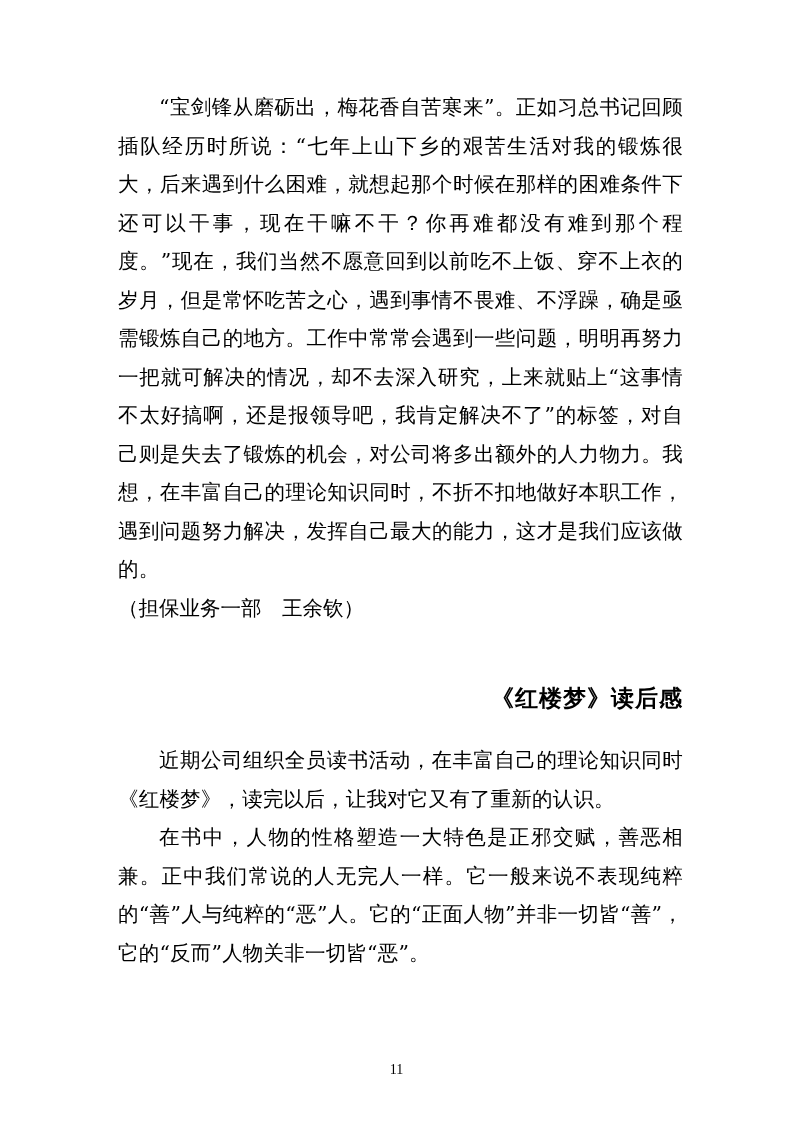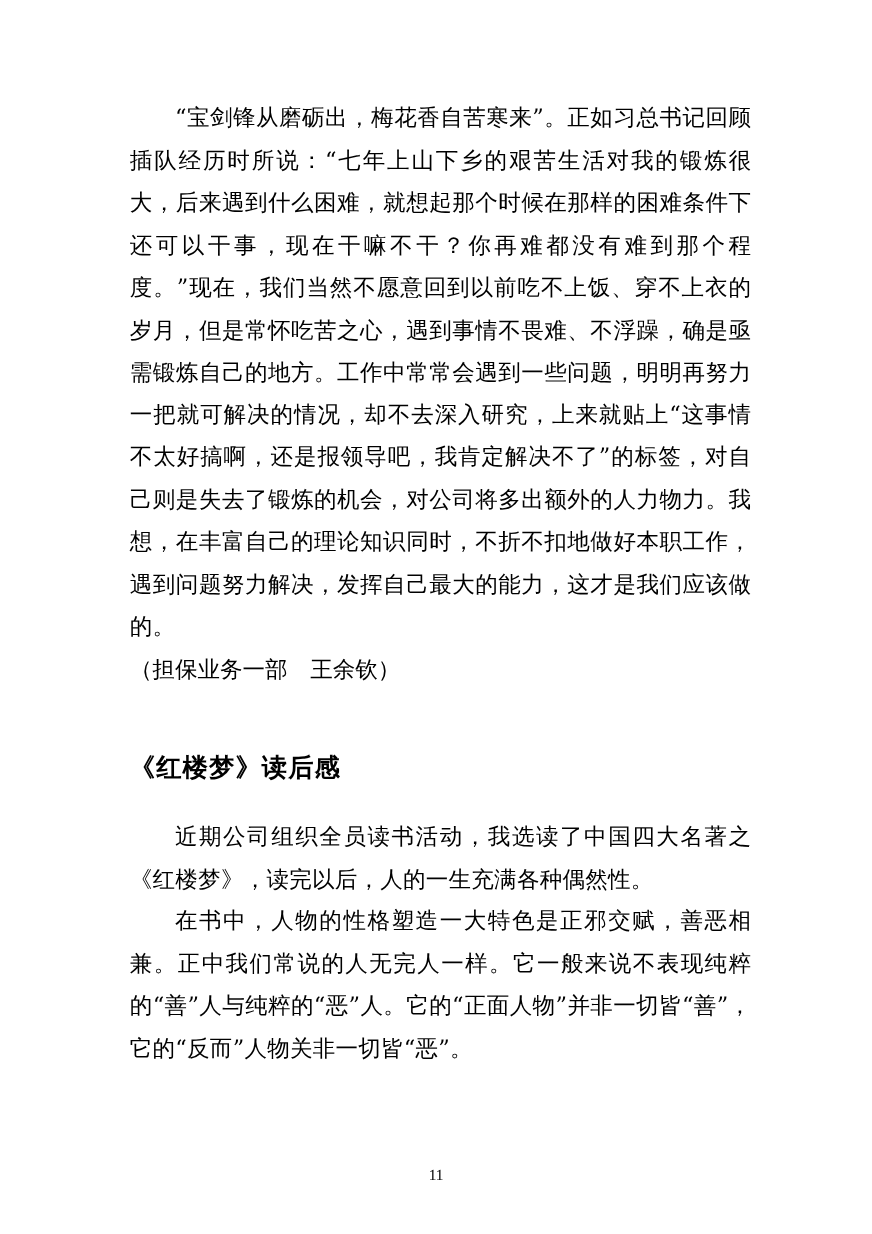--- a/index.html
+++ b/index.html
@@ -46,21 +46,21 @@
   }
   .spacer-lg {
     height: 54px;
   }
   .spacer-sm {
     height: 26px;
   }
   .article-title {
     font-size: 23px;
     line-height: 34px;
-    text-align: left;
+    text-align: right;
     font-weight: bold;
     margin: 0;
     letter-spacing: 1px;
     font-family: "DejaVu Serif", "Liberation Serif", serif;
   }
   .page-number {
     position: absolute;
     left: 0;
     right: 0;
     bottom: 44px;
@@ -79,19 +79,19 @@
 
 
   <p class="signature">（担保业务一部　王余钦）</p>
 
   <div class="spacer-lg"></div>
 
   <h2 class="article-title">《红楼梦》读后感</h2>
 
   <div class="spacer-sm"></div>
 
-  <p class="para">近期公司组织全员读书活动，我选读了中国四大名著之《红楼梦》，读完以后，人的一生充满各种偶然性。</p>
+  <p class="para">近期公司组织全员读书活动，在丰富自己的理论知识同时《红楼梦》，读完以后，让我对它又有了重新的认识。</p>
 
   <p class="para">在书中，人物的性格塑造一大特色是正邪交赋，善恶相兼。正中我们常说的人无完人一样。它一般来说不表现纯粹的“善”人与纯粹的“恶”人。它的“正面人物”并非一切皆“善”，它的“反而”人物关非一切皆“恶”。</p>
 
 </div>
 
 <div class="page-number">11</div>
 
 </body></html>

